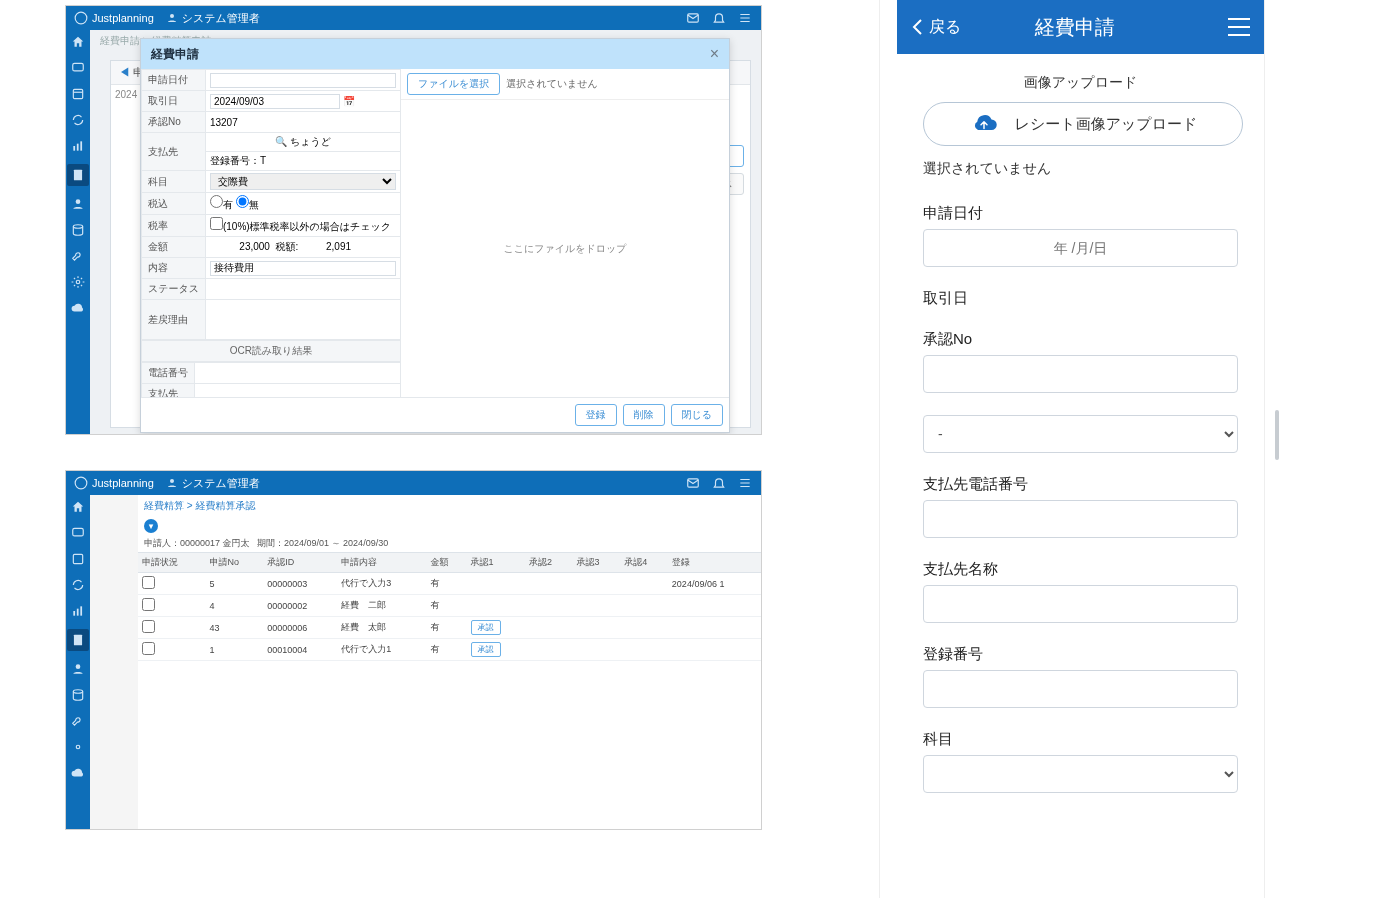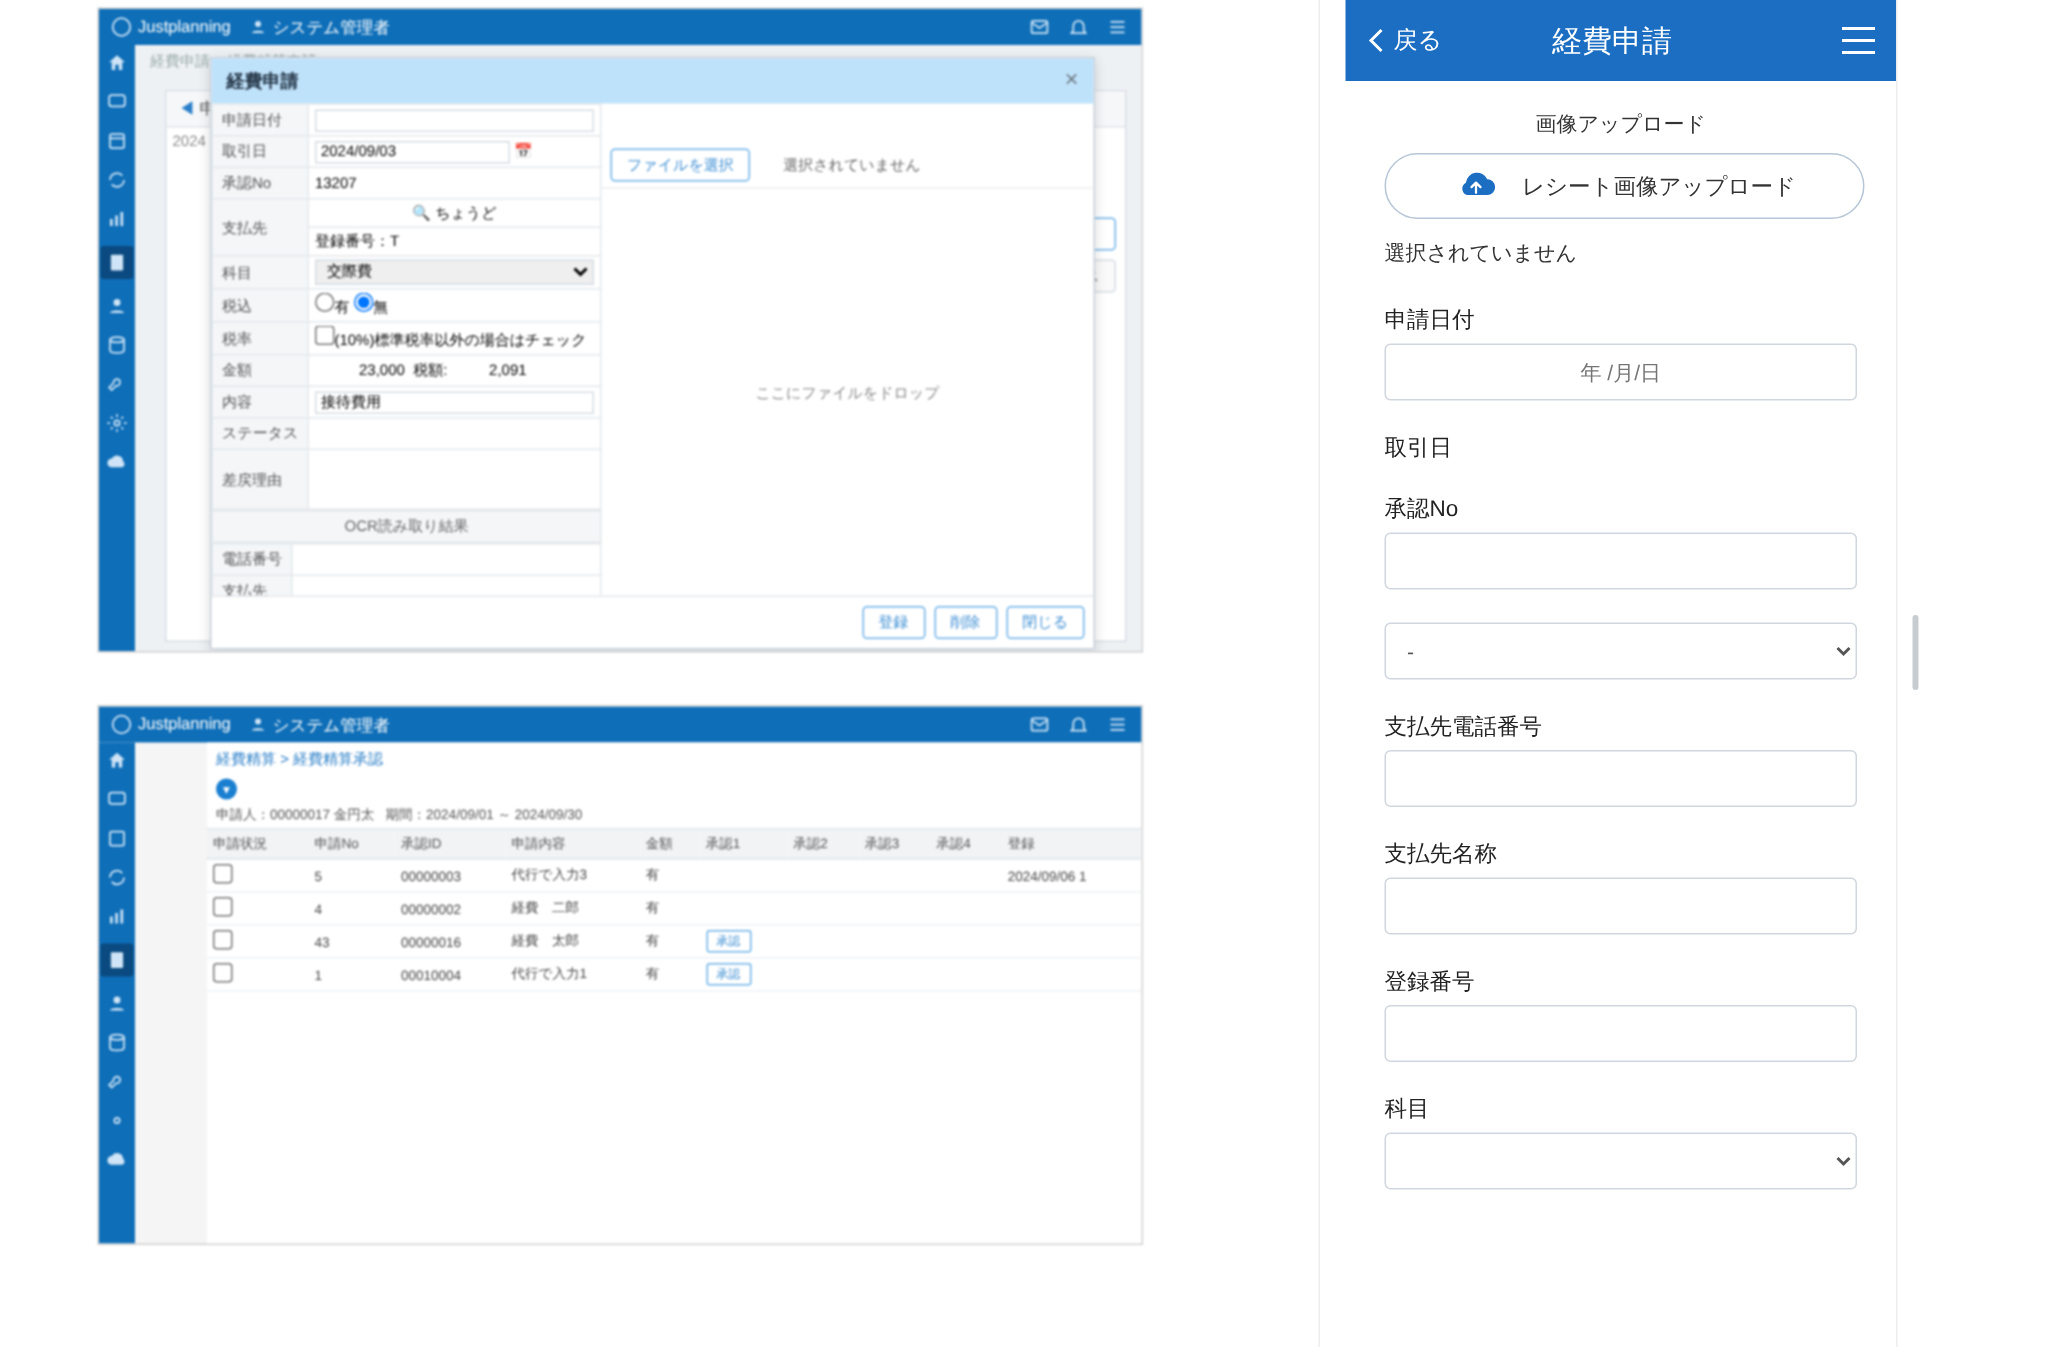--- a/index.html
+++ b/index.html
@@ -31,21 +31,21 @@
   #d1-modal { position: absolute; left: 50px; top: 8px; width: 590px; height: 395px; background: #fff; border: 1px solid #c6d0da; box-shadow: 0 2px 8px rgba(0,0,0,0.15); display:flex; flex-direction:column; }
   #d1-modal .mhdr { background: #bfe2fb; color: #234; font-size: 12px; font-weight: bold; display:flex; align-items:center; padding: 6px 10px; }
   #d1-modal .mhdr .close { margin-left:auto; font-size: 16px; color: #6f7b86; font-weight:normal; cursor:pointer; }
   #d1-modal .mbody { flex:1; display:flex; overflow:hidden; }
   #d1-modal .mform { width: 260px; font-size: 10px; }
   #d1-modal table { width: 100%; border-collapse: collapse; }
   #d1-modal td.lbl { background: #f4f6f8; border: 1px solid #e4e8ec; color:#555; padding: 3px 6px; width: 48px; white-space: nowrap; }
   #d1-modal td.val { border: 1px solid #e4e8ec; padding: 2px 4px; }
   #d1-modal input[type=text], #d1-modal select { font-size: 10px; border: 1px solid #d6dde4; padding: 1px 3px; width: 100%; }
   #d1-modal .drop { flex:1; display:flex; flex-direction:column; font-size:10px; color:#666; }
-  #d1-modal .drop .top { display:flex; align-items:center; gap:22px; padding:4px 6px; border-bottom:1px solid #eee;margin-top:26px; }
+  #d1-modal .drop .top { display:flex; align-items:center; gap:6px; padding:4px 6px; border-bottom:1px solid #eee; }
   #d1-modal .dropzone { flex:1; display:flex; align-items:center; justify-content:center; color:#888; }
   #d1-modal .mfoot { border-top:1px solid #e4e8ec; padding:6px; display:flex; justify-content:flex-end; gap:6px; }
   .sechdr { background:#f4f6f8; text-align:center; font-size:10px; color:#666; padding:3px 0; border:1px solid #e4e8ec; }
 
   
   #d2-wrap { position: absolute; left: 65px; top: 470px; width: 697px; height: 360px; border: 1px solid #d0d0d0; background: #f5f5f5; overflow: hidden; filter: blur(0.7px); }
   #d2-body { position: absolute; left: 24px; right: 0; top: 24px; bottom: 0; background: #fff; font-size: 9px; color:#444;margin-left:48px; }
   #d2-body .crumbs { color:#2a7fc9; padding:4px 6px; font-size:10px; }
   #d2-body .filterbar { padding:2px 6px; display:flex; align-items:center; gap:6px; }
   .circle-btn { width:14px; height:14px; border-radius:50%; background:#1a7fd1; color:#fff; display:inline-flex; align-items:center; justify-content:center; font-size:9px; }
@@ -416,21 +416,21 @@
             <td>有</td>
             <td></td>
             <td></td>
             <td></td>
             <td></td>
             <td></td>
           </tr>
           <tr>
             <td><input type="checkbox" style=""></td>
             <td>43</td>
-            <td>00000016</td>
+            <td>00000006</td>
             <td>経費　太郎</td>
             <td>有</td>
             <td><button class="mini-btn">承認</button></td>
             <td></td>
             <td></td>
             <td></td>
             <td></td>
           </tr>
           <tr>
             <td><input type="checkbox" style=""></td>

